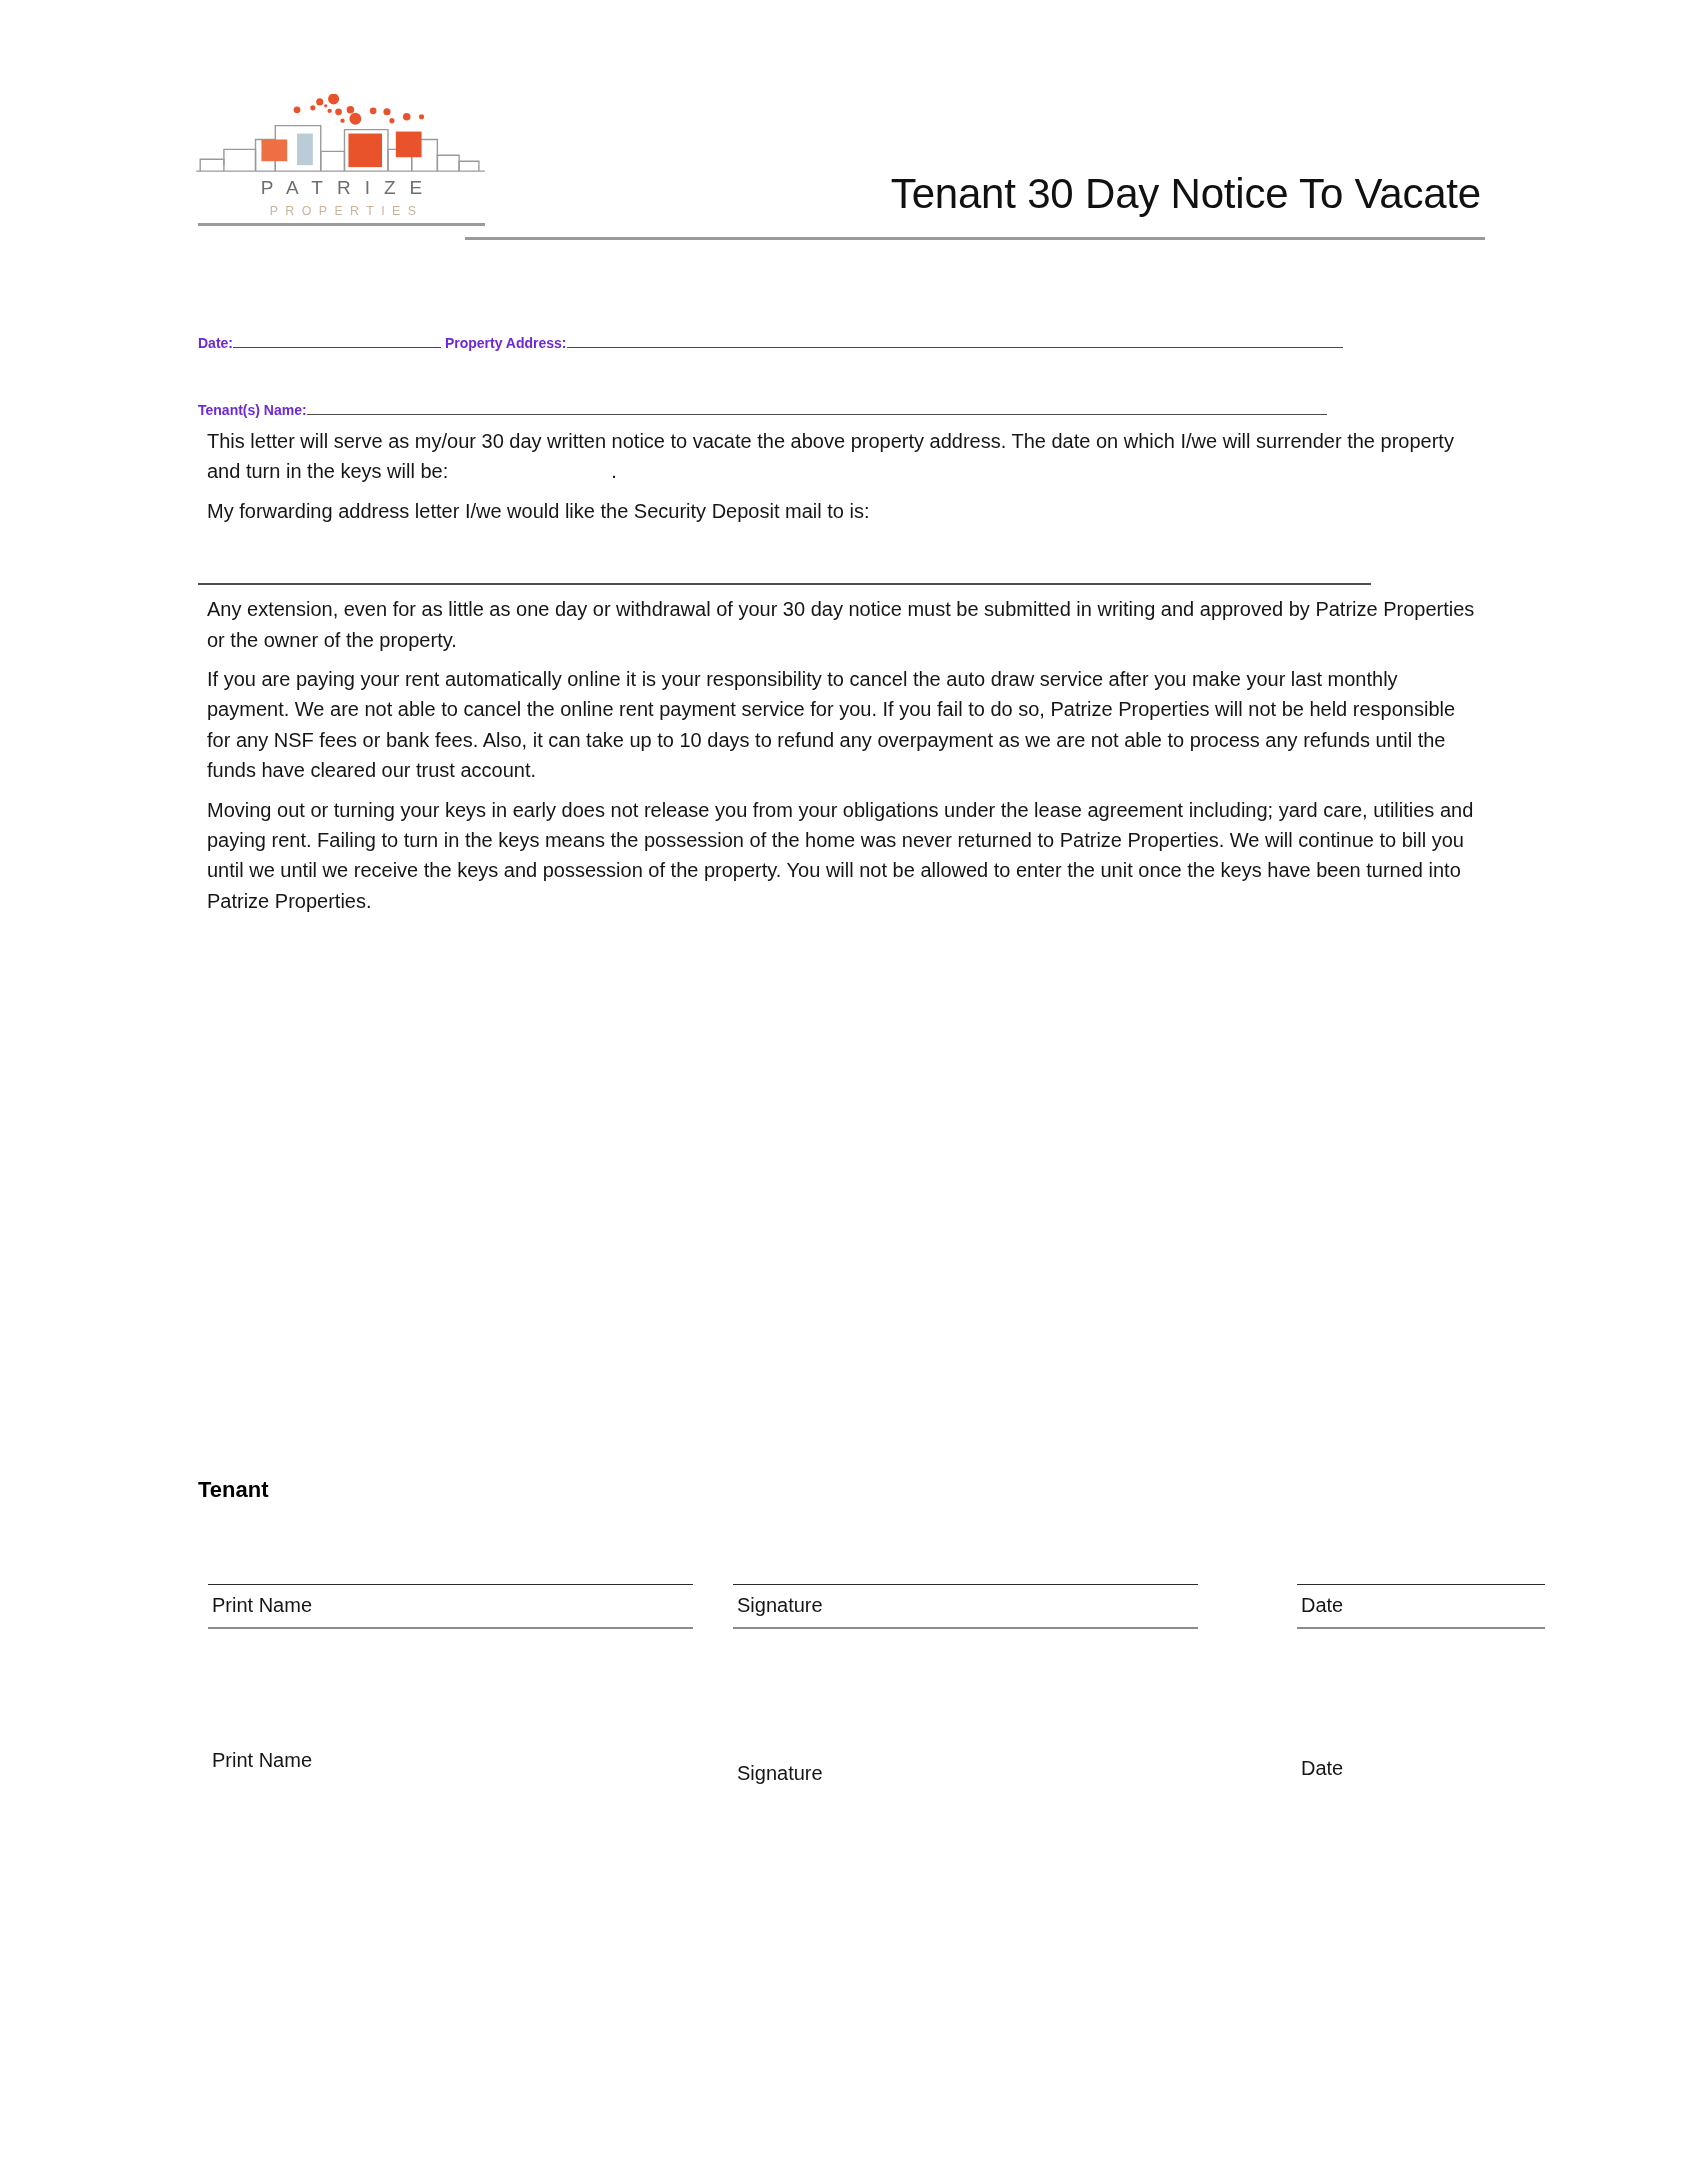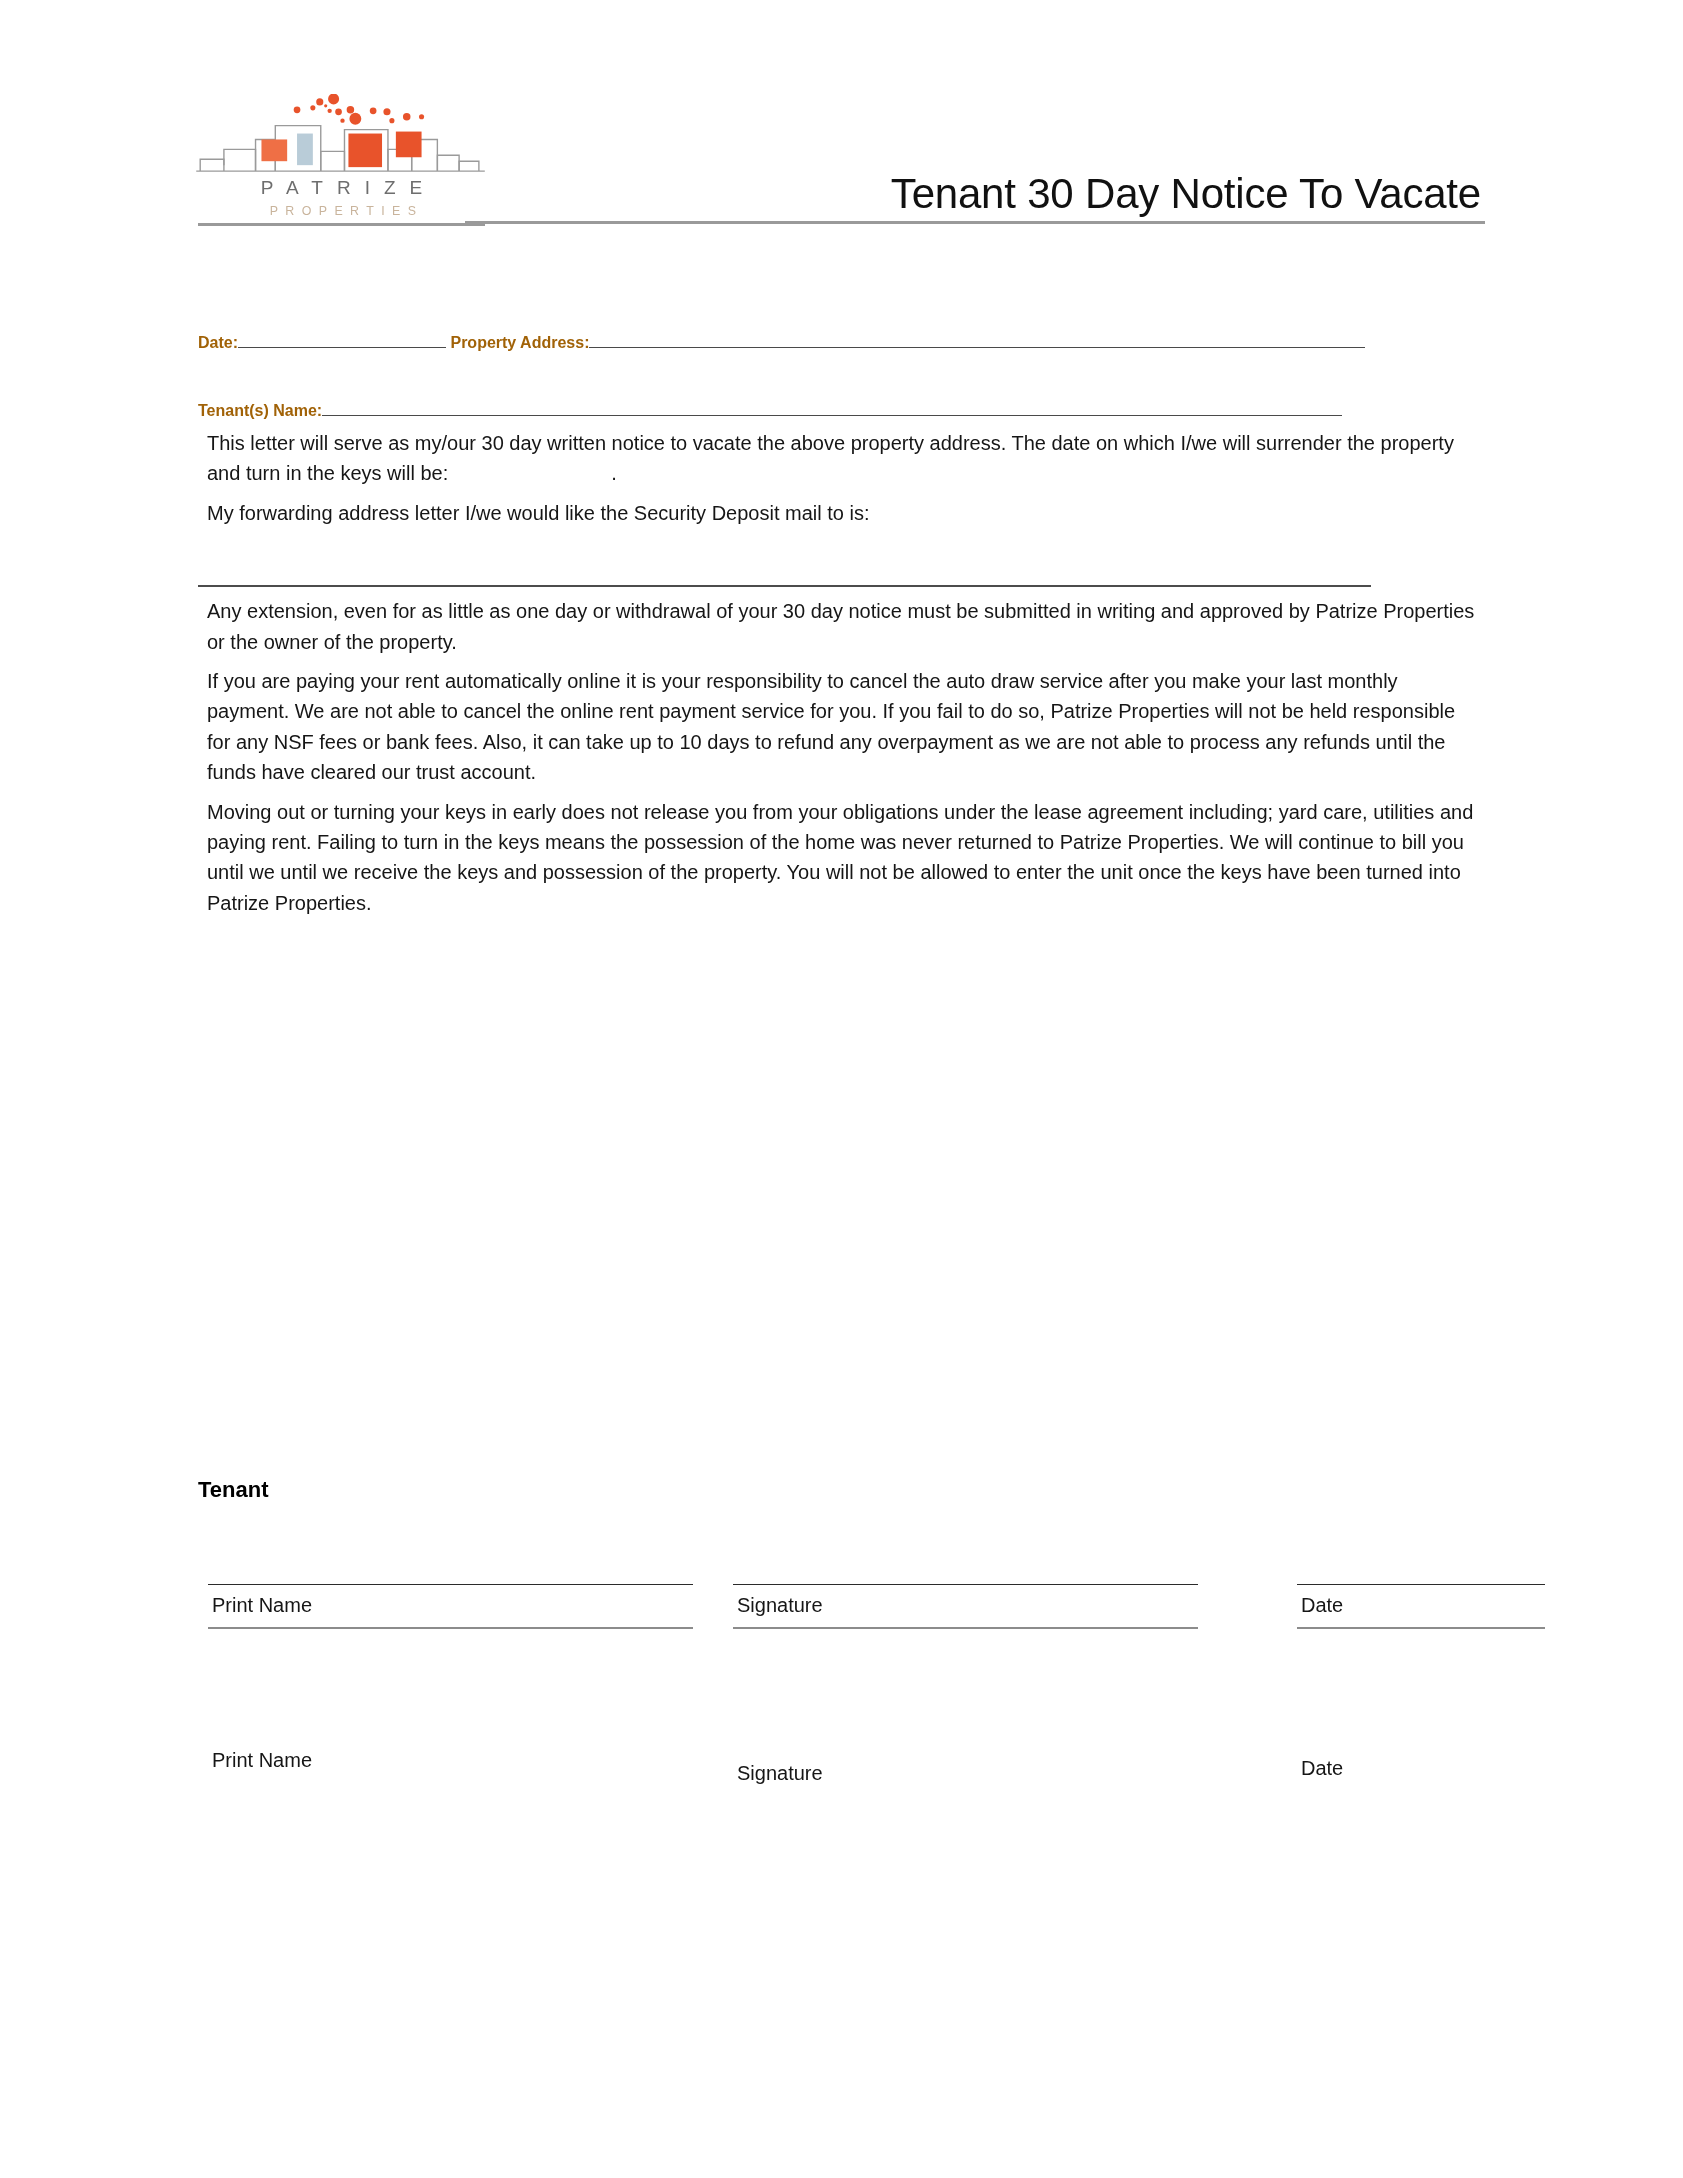--- a/index.html
+++ b/index.html
@@ -82,41 +82,41 @@
     width: 1020px;
   }
   .doc-title {
     font-family: "Liberation Sans", sans-serif;
     font-size: 42px;
     font-weight: 400;
     color: #111;
     text-align: right;
     letter-spacing: -0.2px;
     line-height: 1.1;
-    padding-bottom: 4px;
+    padding-bottom: 20px;
     padding-right: 4px;
   }
   .title-rule {
     height: 3px;
     background: #9a9a9a;
     width: 100%;
   }
 
   
   .content {
     position: absolute;
     left: 198px;
     top: 327px;
     width: 1287px;
   }
 
   .fieldrow {
-    font-size: 16px;
+    font-size: 14px;
     font-weight: bold;
-    color: #a16207;
+    color: #6d28d9;
     white-space: nowrap;
     line-height: 1.0;
   }
   .field-label { font-weight: bold; }
   .blank {
     display: inline-block;
     border-bottom: 1.6px solid #4a4a4a;
     vertical-align: baseline;
     height: 20px;
   }

